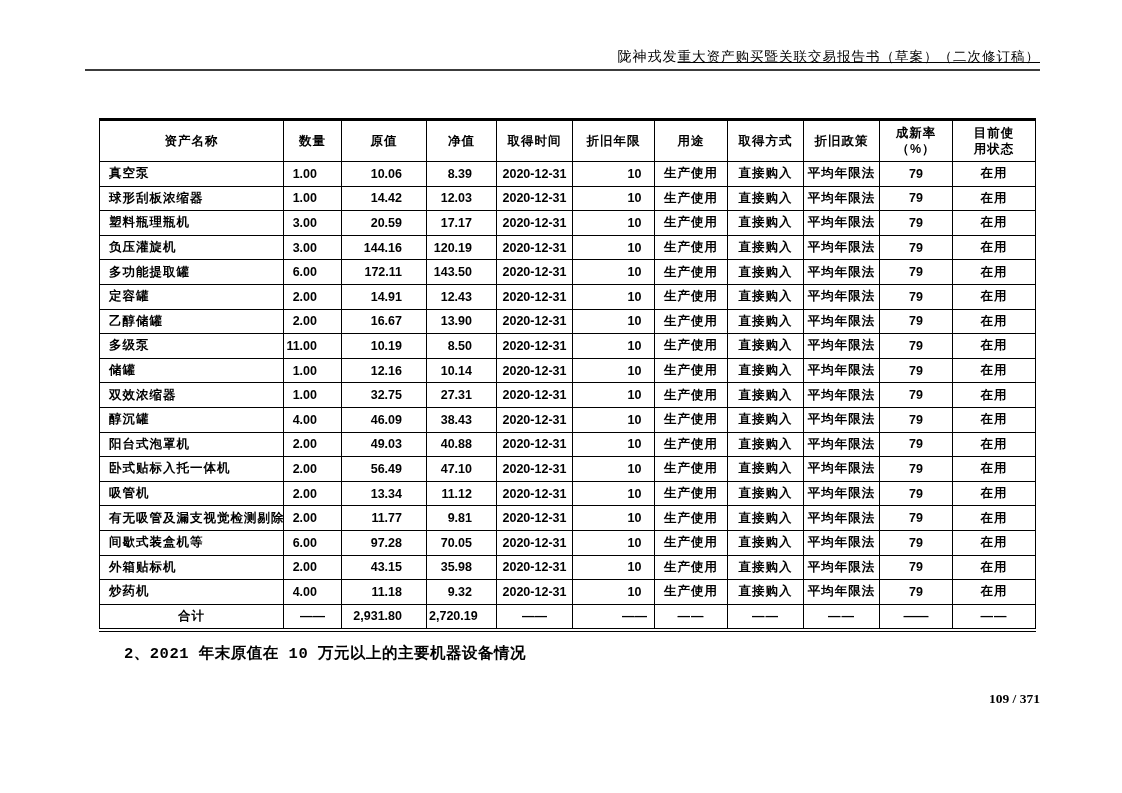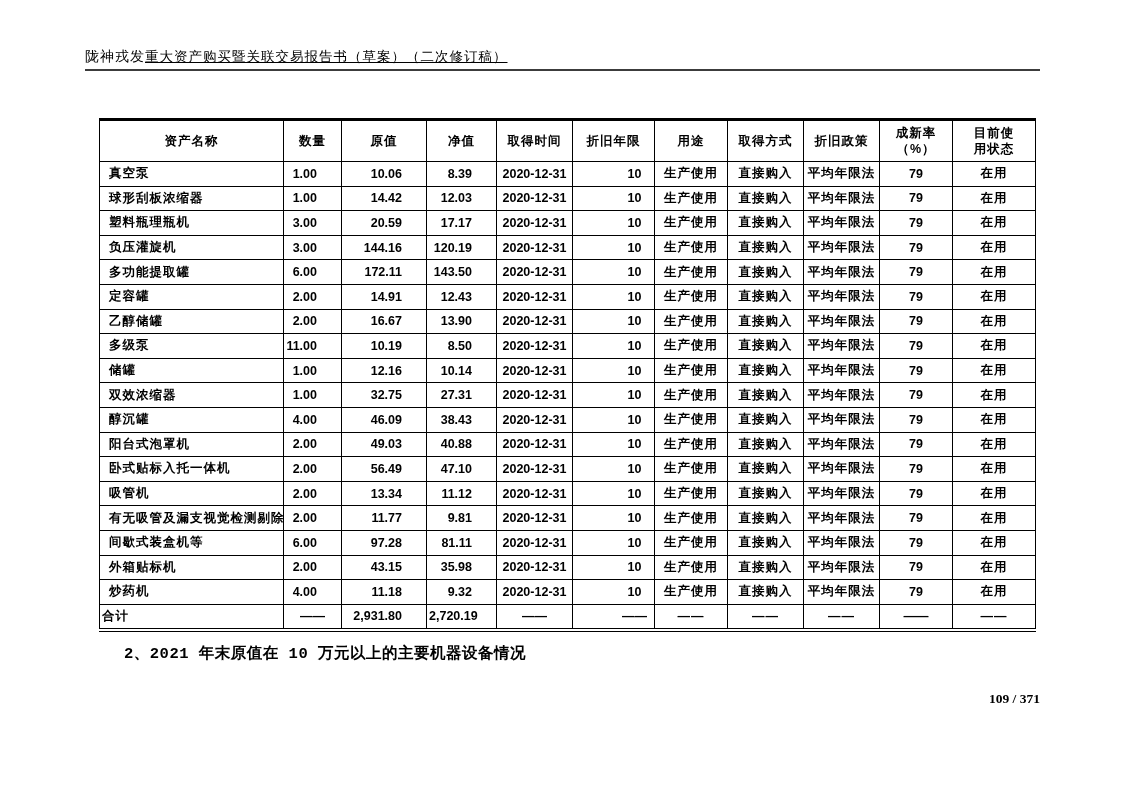--- a/index.html
+++ b/index.html
@@ -18,21 +18,21 @@
     height: 793px;
     background: #ffffff;
   }
   
   .doc-header {
     position: absolute;
     left: 85px;
     top: 48px;
     width: 955px;
     display: flex;
-    justify-content: flex-start;
+    justify-content: flex-end;
     align-items: flex-end;
     border-bottom: 2px solid #3c3c3c;
     padding-bottom: 3px;
     font-size: 14px;
     letter-spacing: 1px;
   }
   .doc-header .hl { font-size: 14px; }
   .doc-header .hr { font-size: 13.5px; text-decoration: underline; }
   
   table.assets {
@@ -65,21 +65,21 @@
     letter-spacing: 1px;
   }
   table.assets td { height: 23.6px; text-align: center; }
   table.assets td.c0 { text-align: left; padding-left: 9px; letter-spacing: 1px; }
   table.assets td.c1, table.assets td.c2, table.assets td.c3 {
     text-align: right; padding-right: 24px;
   }
   table.assets td.c5 { letter-spacing: 0; padding-left: 44px; }
   table.assets td.c6, table.assets td.c7, table.assets td.c8,
   table.assets td.c10 { letter-spacing: 1px; }
-  table.assets tr.total td.c0 { padding-left: 2px; margin-top: 39px; }
+  table.assets tr.total td.c0 { text-align: center; padding-left: 2px; margin-top: 39px; }
   table.assets tr.total td.c1 { text-align: center; padding-right: 2px; }
   
   .section-heading {
     position: absolute;
     left: 124px;
     top: 643px;
     font-family: Liberation Mono, monospace;
     font-weight: bold;
     font-size: 15.5px;
     letter-spacing: 0.5px;
@@ -326,21 +326,21 @@
           <td class="c6">生产使用</td>
           <td class="c7">直接购入</td>
           <td class="c8">平均年限法</td>
           <td class="c9">79</td>
           <td class="c10">在用</td>
         </tr>
         <tr>
           <td class="c0">间歇式装盒机等</td>
           <td class="c1">6.00</td>
           <td class="c2">97.28</td>
-          <td class="c3">81.11</td>
+          <td class="c3">70.05</td>
           <td class="c4">2020-12-31</td>
           <td class="c5">10</td>
           <td class="c6">生产使用</td>
           <td class="c7">直接购入</td>
           <td class="c8">平均年限法</td>
           <td class="c9">79</td>
           <td class="c10">在用</td>
         </tr>
         <tr>
           <td class="c0">外箱贴标机</td>

